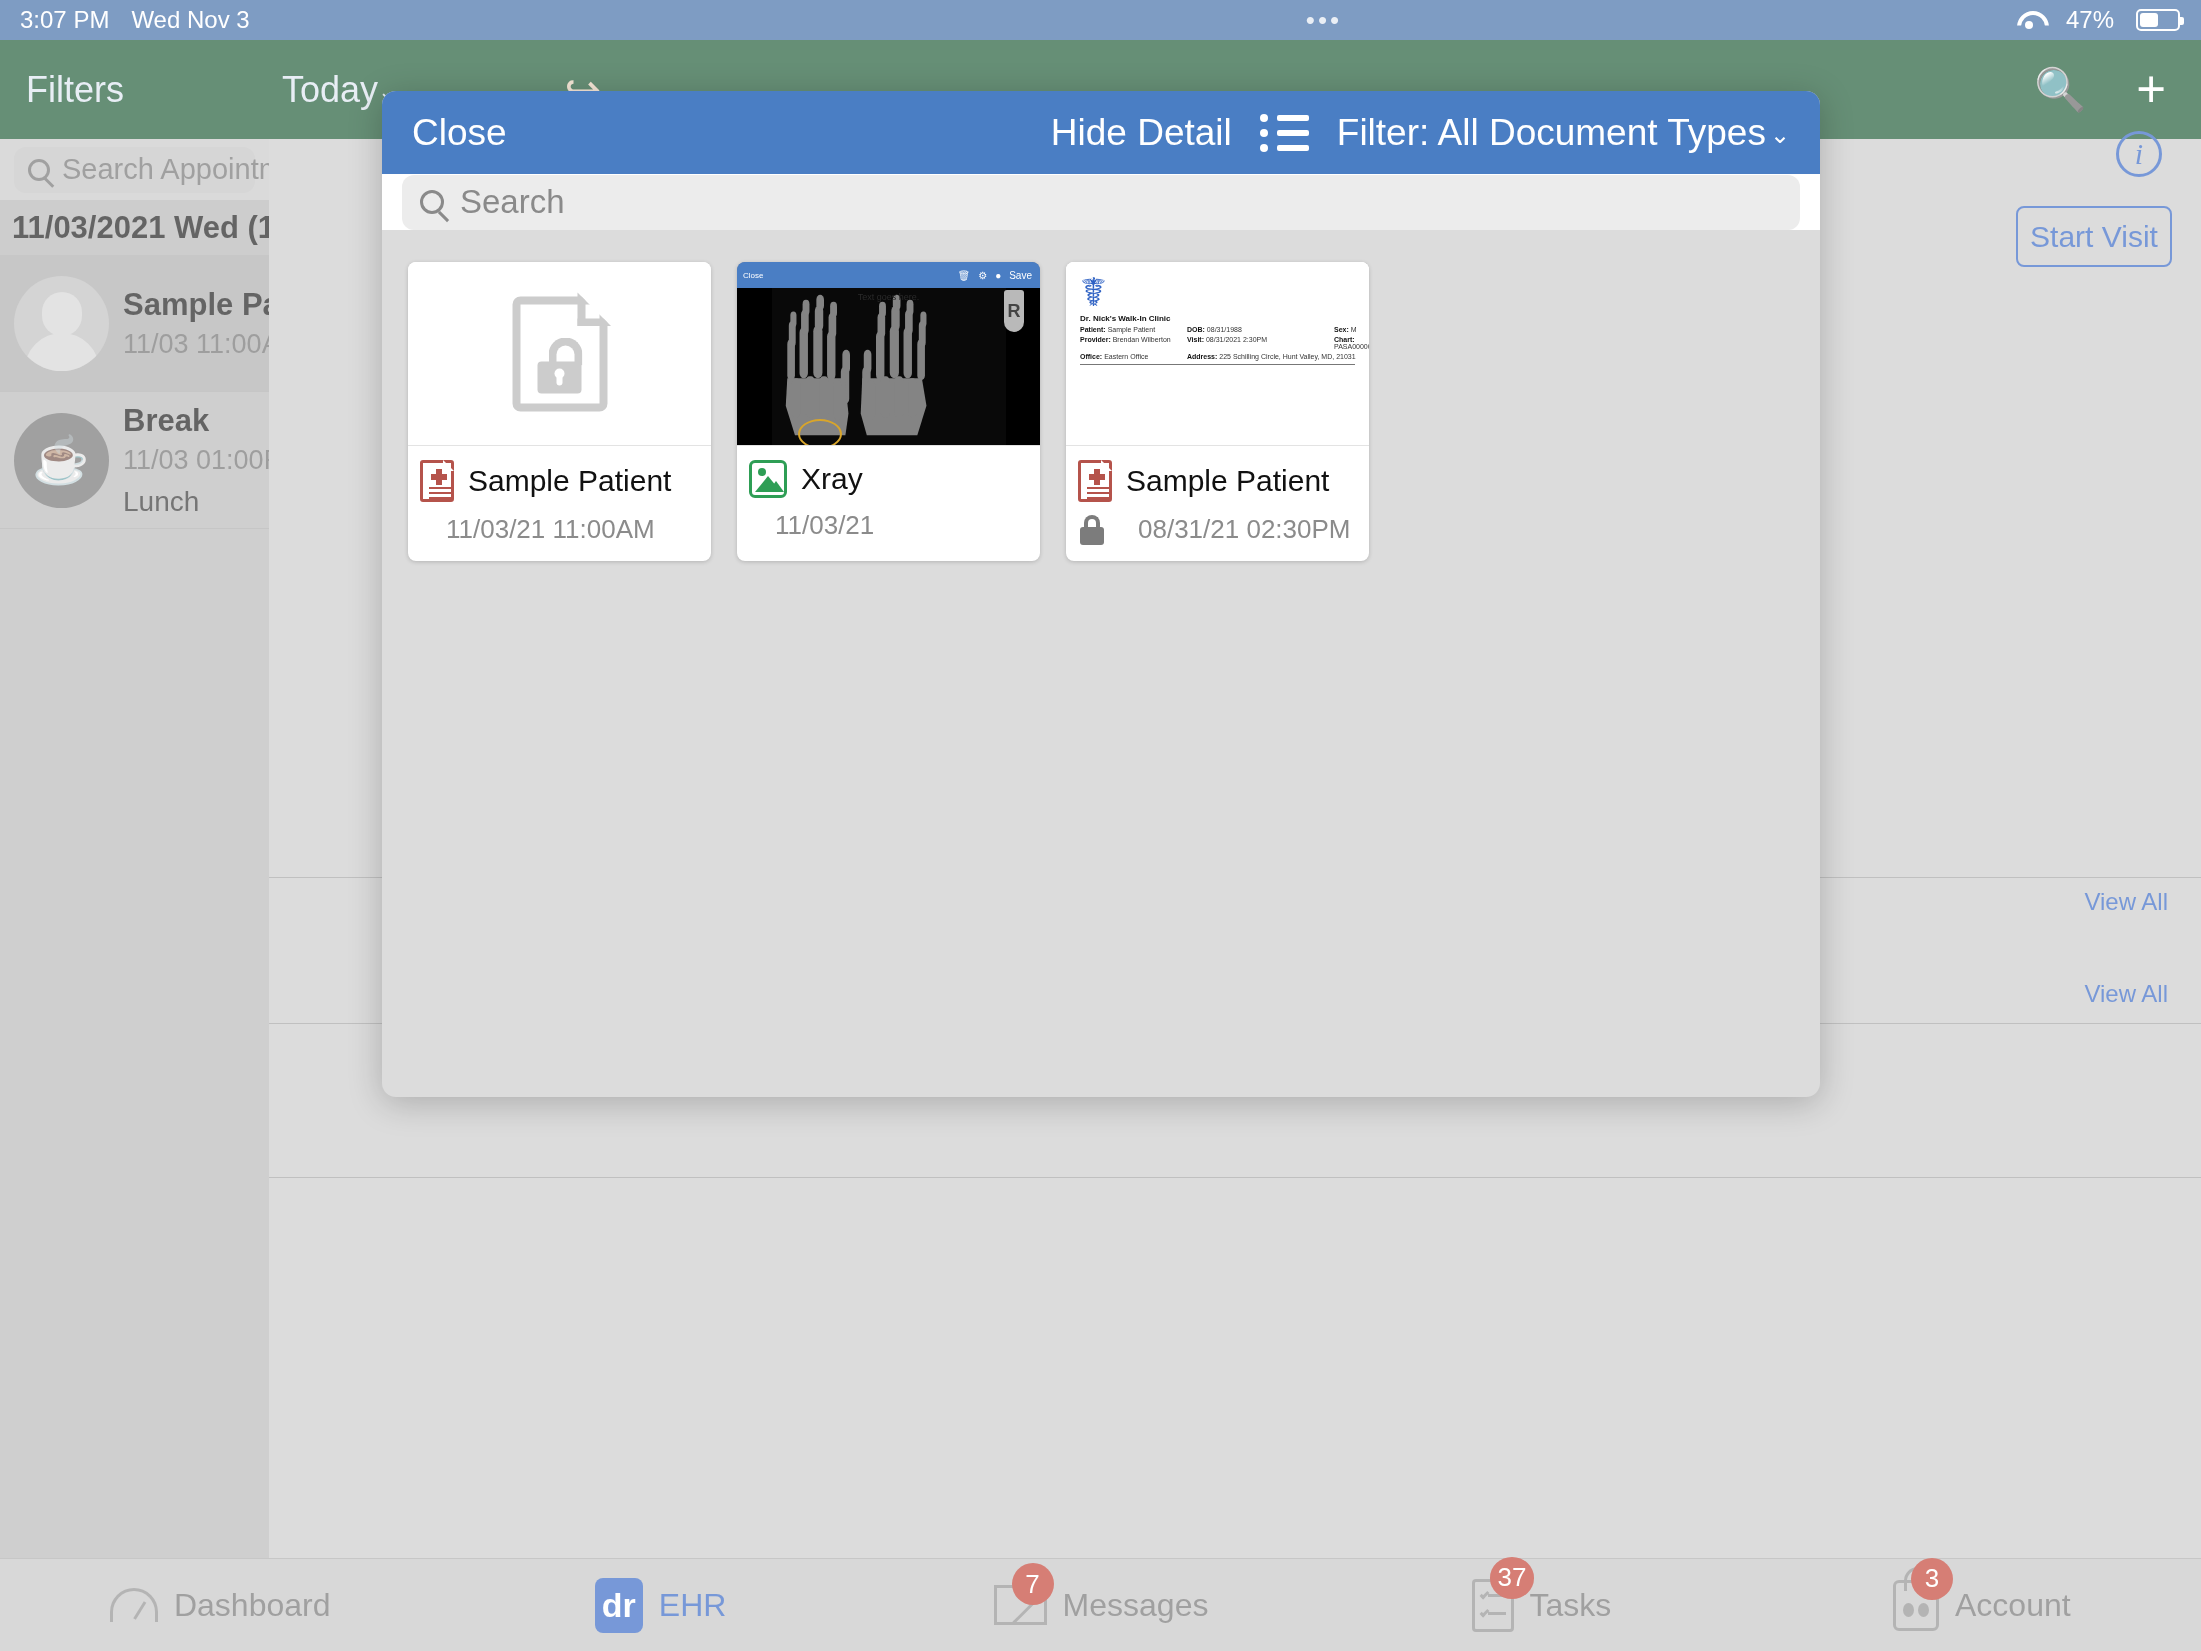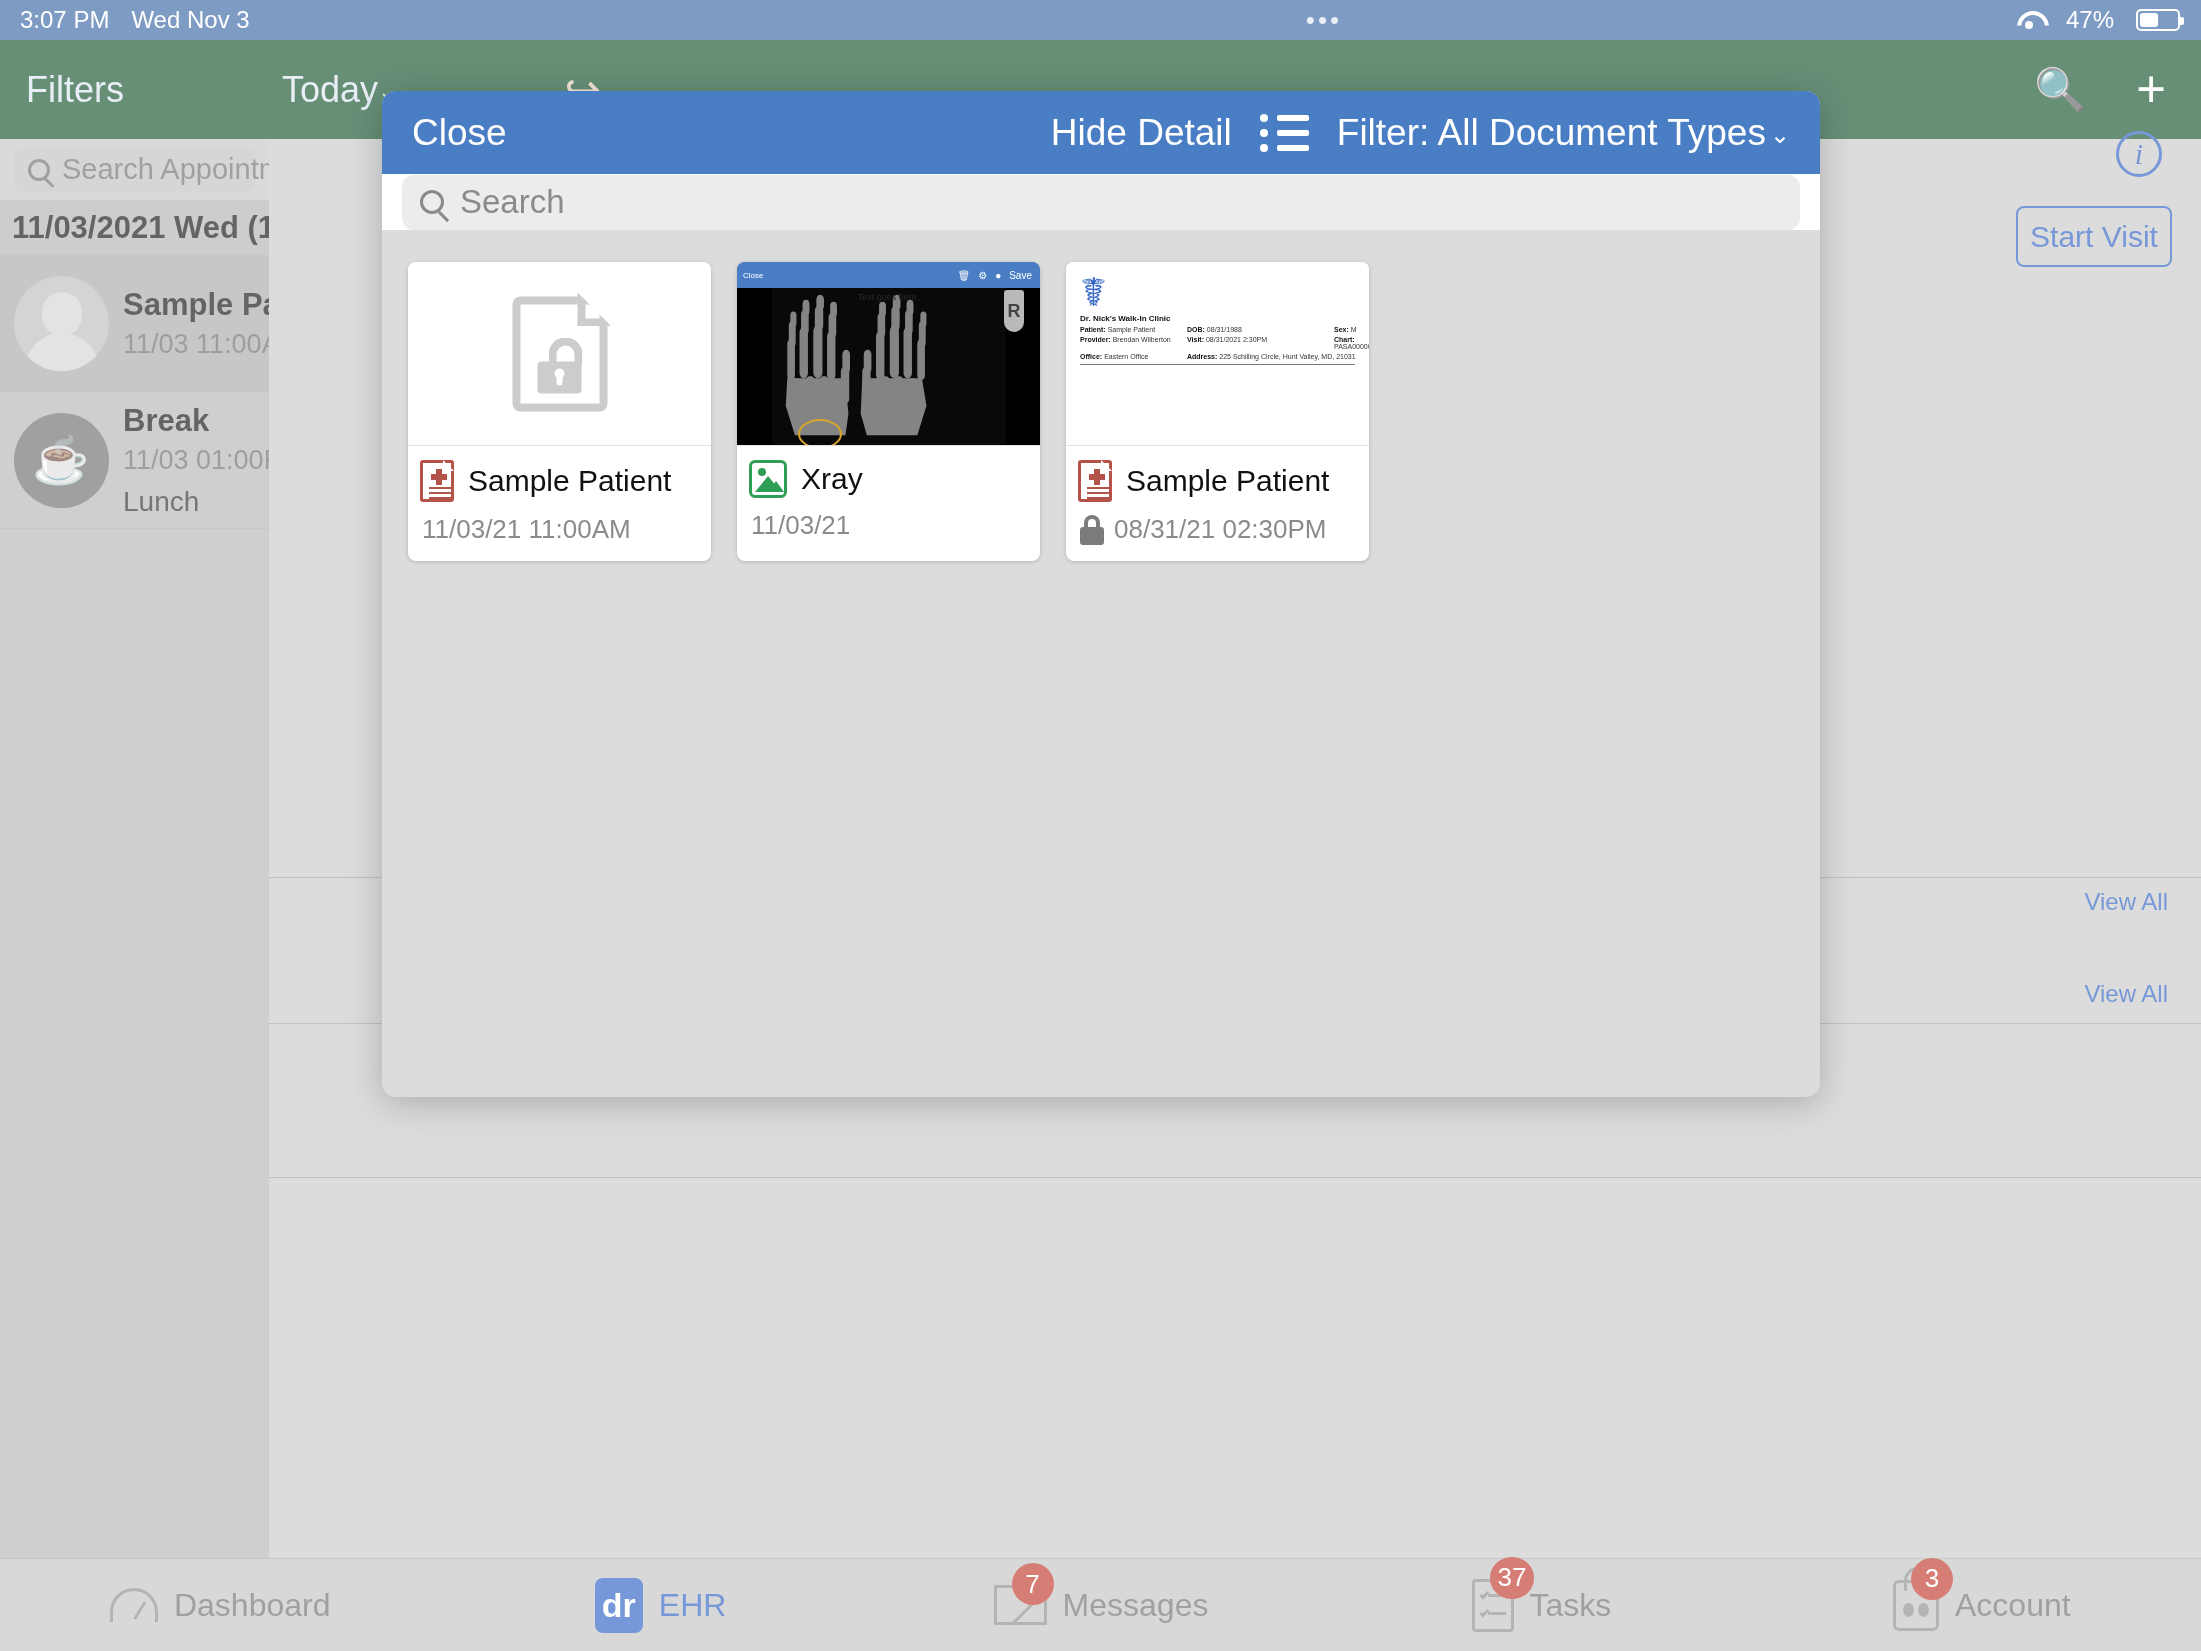--- a/index.html
+++ b/index.html
@@ -171,21 +171,21 @@
 
   .doc-card {
     width:303px; background:#fff; border-radius:8px; overflow:hidden;
     box-shadow:0 1px 4px rgba(0,0,0,0.18);
   }
   .doc-thumb { height:183px; position:relative; overflow:hidden; background:#fff; }
   .doc-meta { border-top:1px solid #e3e3e3; padding:14px 12px 16px 12px; }
   .doc-meta-top { display:flex; align-items:center; gap:14px; }
   .doc-title { font-size:30px; color:#111; }
   .doc-date-row { display:flex; align-items:center; gap:10px; margin-top:12px; padding-left:2px;}
-  .doc-date { font-size:26px; color:#8b8b8b; }
+  .doc-date { font-size:26px; color:#8b8b8b;margin-left:24px; }
 
   
   .rec-ic { width:34px;height:42px;border:3px solid #b5534b;border-radius:3px;position:relative;flex:none;background:#fff;}
   .rec-ic:before{content:"";position:absolute;right:-3px;top:-3px;border-width:0 11px 11px 0;border-style:solid;border-color:#fff transparent;}
   .rec-plus-v{position:absolute;left:13px;top:6px;width:6px;height:16px;background:#b5534b;}
   .rec-plus-h{position:absolute;left:8px;top:11px;width:16px;height:6px;background:#b5534b;}
   .rec-l{position:absolute;left:6px;width:22px;height:2px;background:#b5534b;}
 
   
   .img-ic { width:38px;height:38px;border:3px solid #2e9e55;border-radius:6px;position:relative;flex:none;overflow:hidden;background:#fff;}

